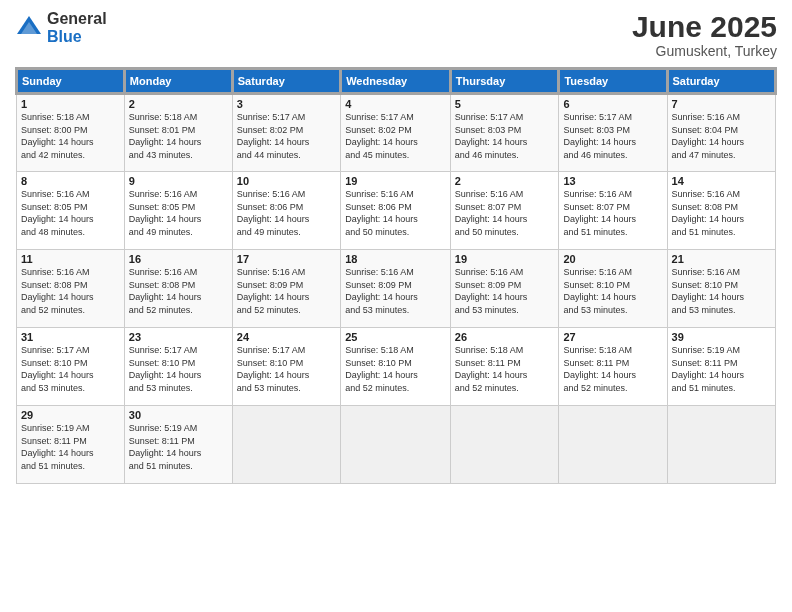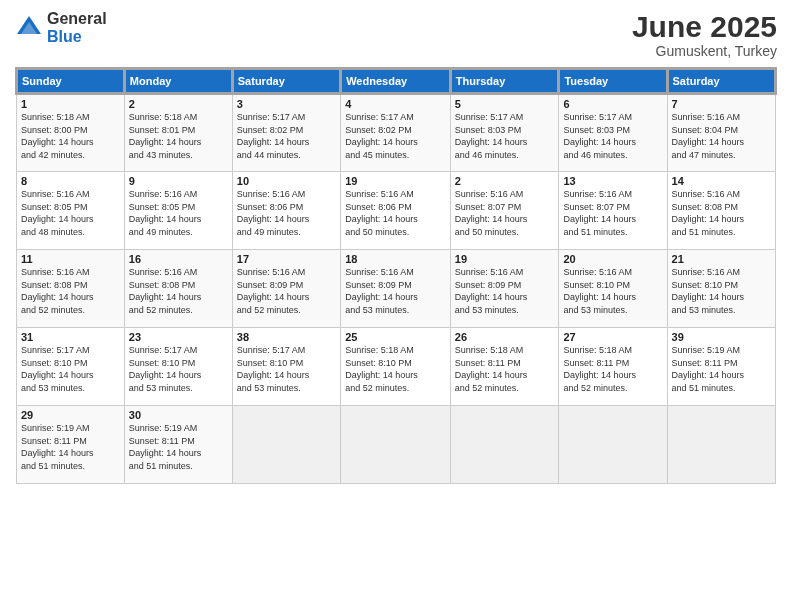--- a/index.html
+++ b/index.html
@@ -294,21 +294,21 @@
 and 53 minutes.</div>
           </td>
           <td>
             <span class="day-num">23</span>
             <div class="day-info" style="white-space: pre-line;">Sunrise: 5:17 AM
 Sunset: 8:10 PM
 Daylight: 14 hours
 and 53 minutes.</div>
           </td>
           <td>
-            <span class="day-num">38</span>
+            <span class="day-num">24</span>
             <div class="day-info" style="white-space: pre-line;">Sunrise: 5:17 AM
 Sunset: 8:10 PM
 Daylight: 14 hours
 and 53 minutes.</div>
           </td>
           <td>
             <span class="day-num">25</span>
             <div class="day-info" style="white-space: pre-line;">Sunrise: 5:18 AM
 Sunset: 8:10 PM
 Daylight: 14 hours

